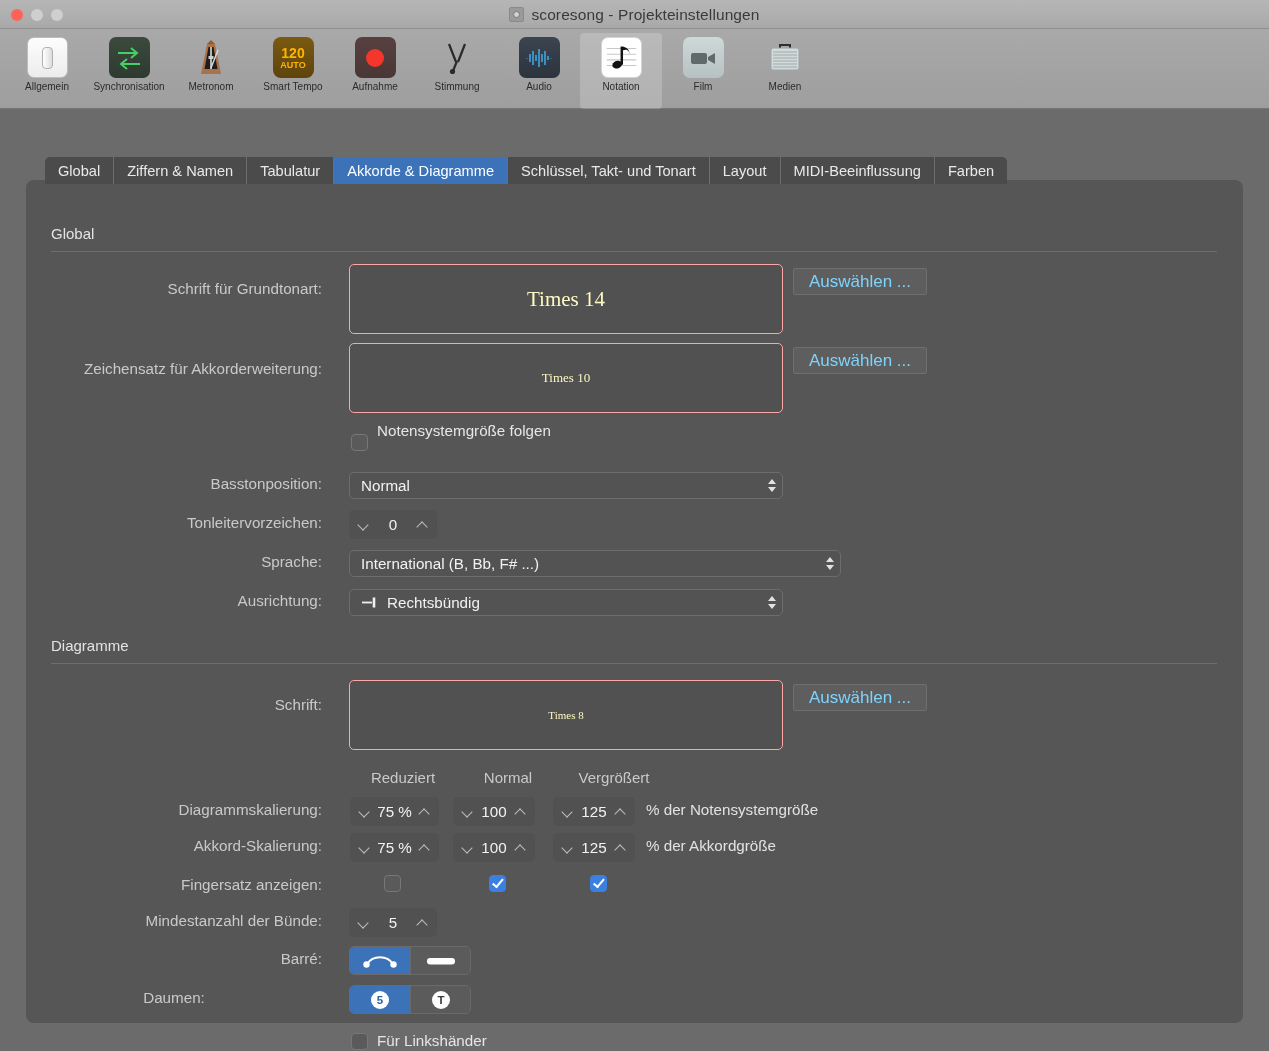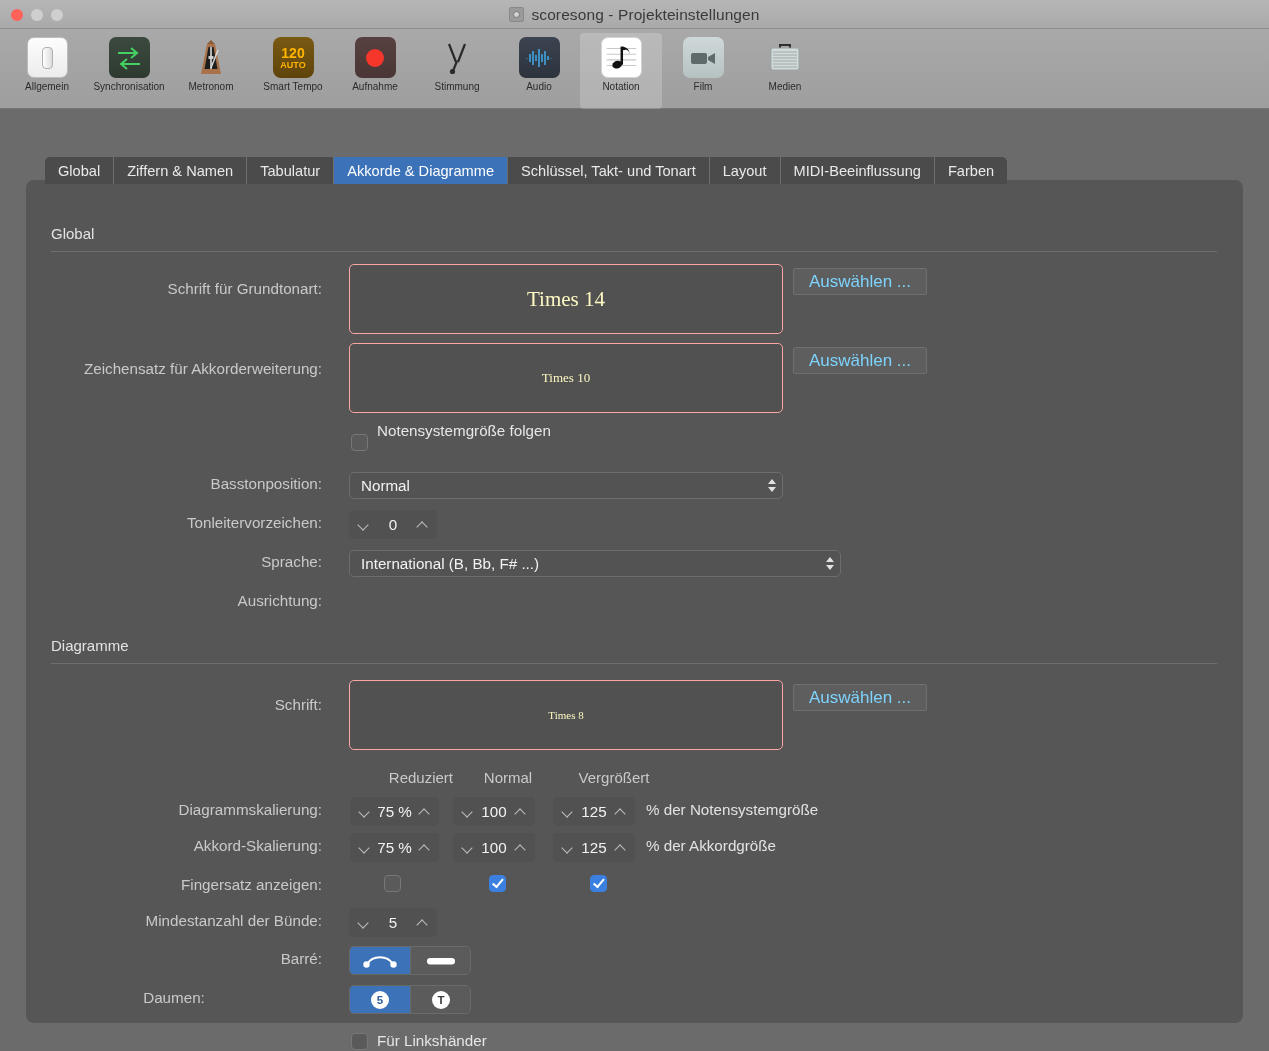--- a/index.html
+++ b/index.html
@@ -374,29 +374,42 @@
     <div class="row-label" style="left:0px; top:373px; width:296px;">Sprache:</div>
     <div class="select" style="left:323px; top:370px; width:492px;">
       <span class="val">International (B, Bb, F# ...)</span>
       <span class="chev2">
           <span class="up"></span>
           <span class="dn"></span>
         </span>
     </div>
 
     <div class="row-label" style="left:0px; top:412px; width:296px;padding-left:37px;">Ausrichtung:</div>
+    <div class="select" style="left:323px; top:409px; width:434px;">
+      <span class="val">
+        <svg width="17" height="13" viewBox="0 0 17 13">
+          <path d="M1 6.5 H11" stroke="#f0f0f0" stroke-width="1.8"></path>
+          <path d="M13 1.5 V11.5" stroke="#f0f0f0" stroke-width="2.6"></path>
+        </svg>
+        <span>Rechtsbündig</span>
+      </span>
+      <span class="chev2">
+          <span class="up"></span>
+          <span class="dn"></span>
+        </span>
+    </div>
 
     <div class="section-title" style="left:25px; top:457px;">Diagramme</div>
     <div class="divider" style="left:25px; top:483px; width:1166px;"></div>
 
     <div class="row-label" style="left:0px; top:516px; width:296px;">Schrift:</div>
     <div class="fontbox" style="left:323px; top:500px; width:434px; height:70px; font-size:11px;">Times 8</div>
     <div class="btn" style="left:767px; top:504px; width:134px;">Auswählen ...</div>
 
-    <div class="colhdr" style="left:327px; top:589px; width:100px;text-align:right;">Reduziert</div>
+    <div class="colhdr" style="left:327px; top:589px; width:100px;">Reduziert</div>
     <div class="colhdr" style="left:436px; top:589px; width:92px;">Normal</div>
     <div class="colhdr" style="left:533px; top:589px; width:110px;">Vergrößert</div>
 
     <div class="row-label" style="left:0px; top:621px; width:296px;">Diagrammskalierung:</div>
     <div class="stepper" style="left:324px; top:617px; width:89px;">
       <span class="cg down"></span>
       <span class="sv">75 %</span>
       <span class="cg up"></span>
     </div>
     <div class="stepper" style="left:427px; top:617px; width:82px;">

